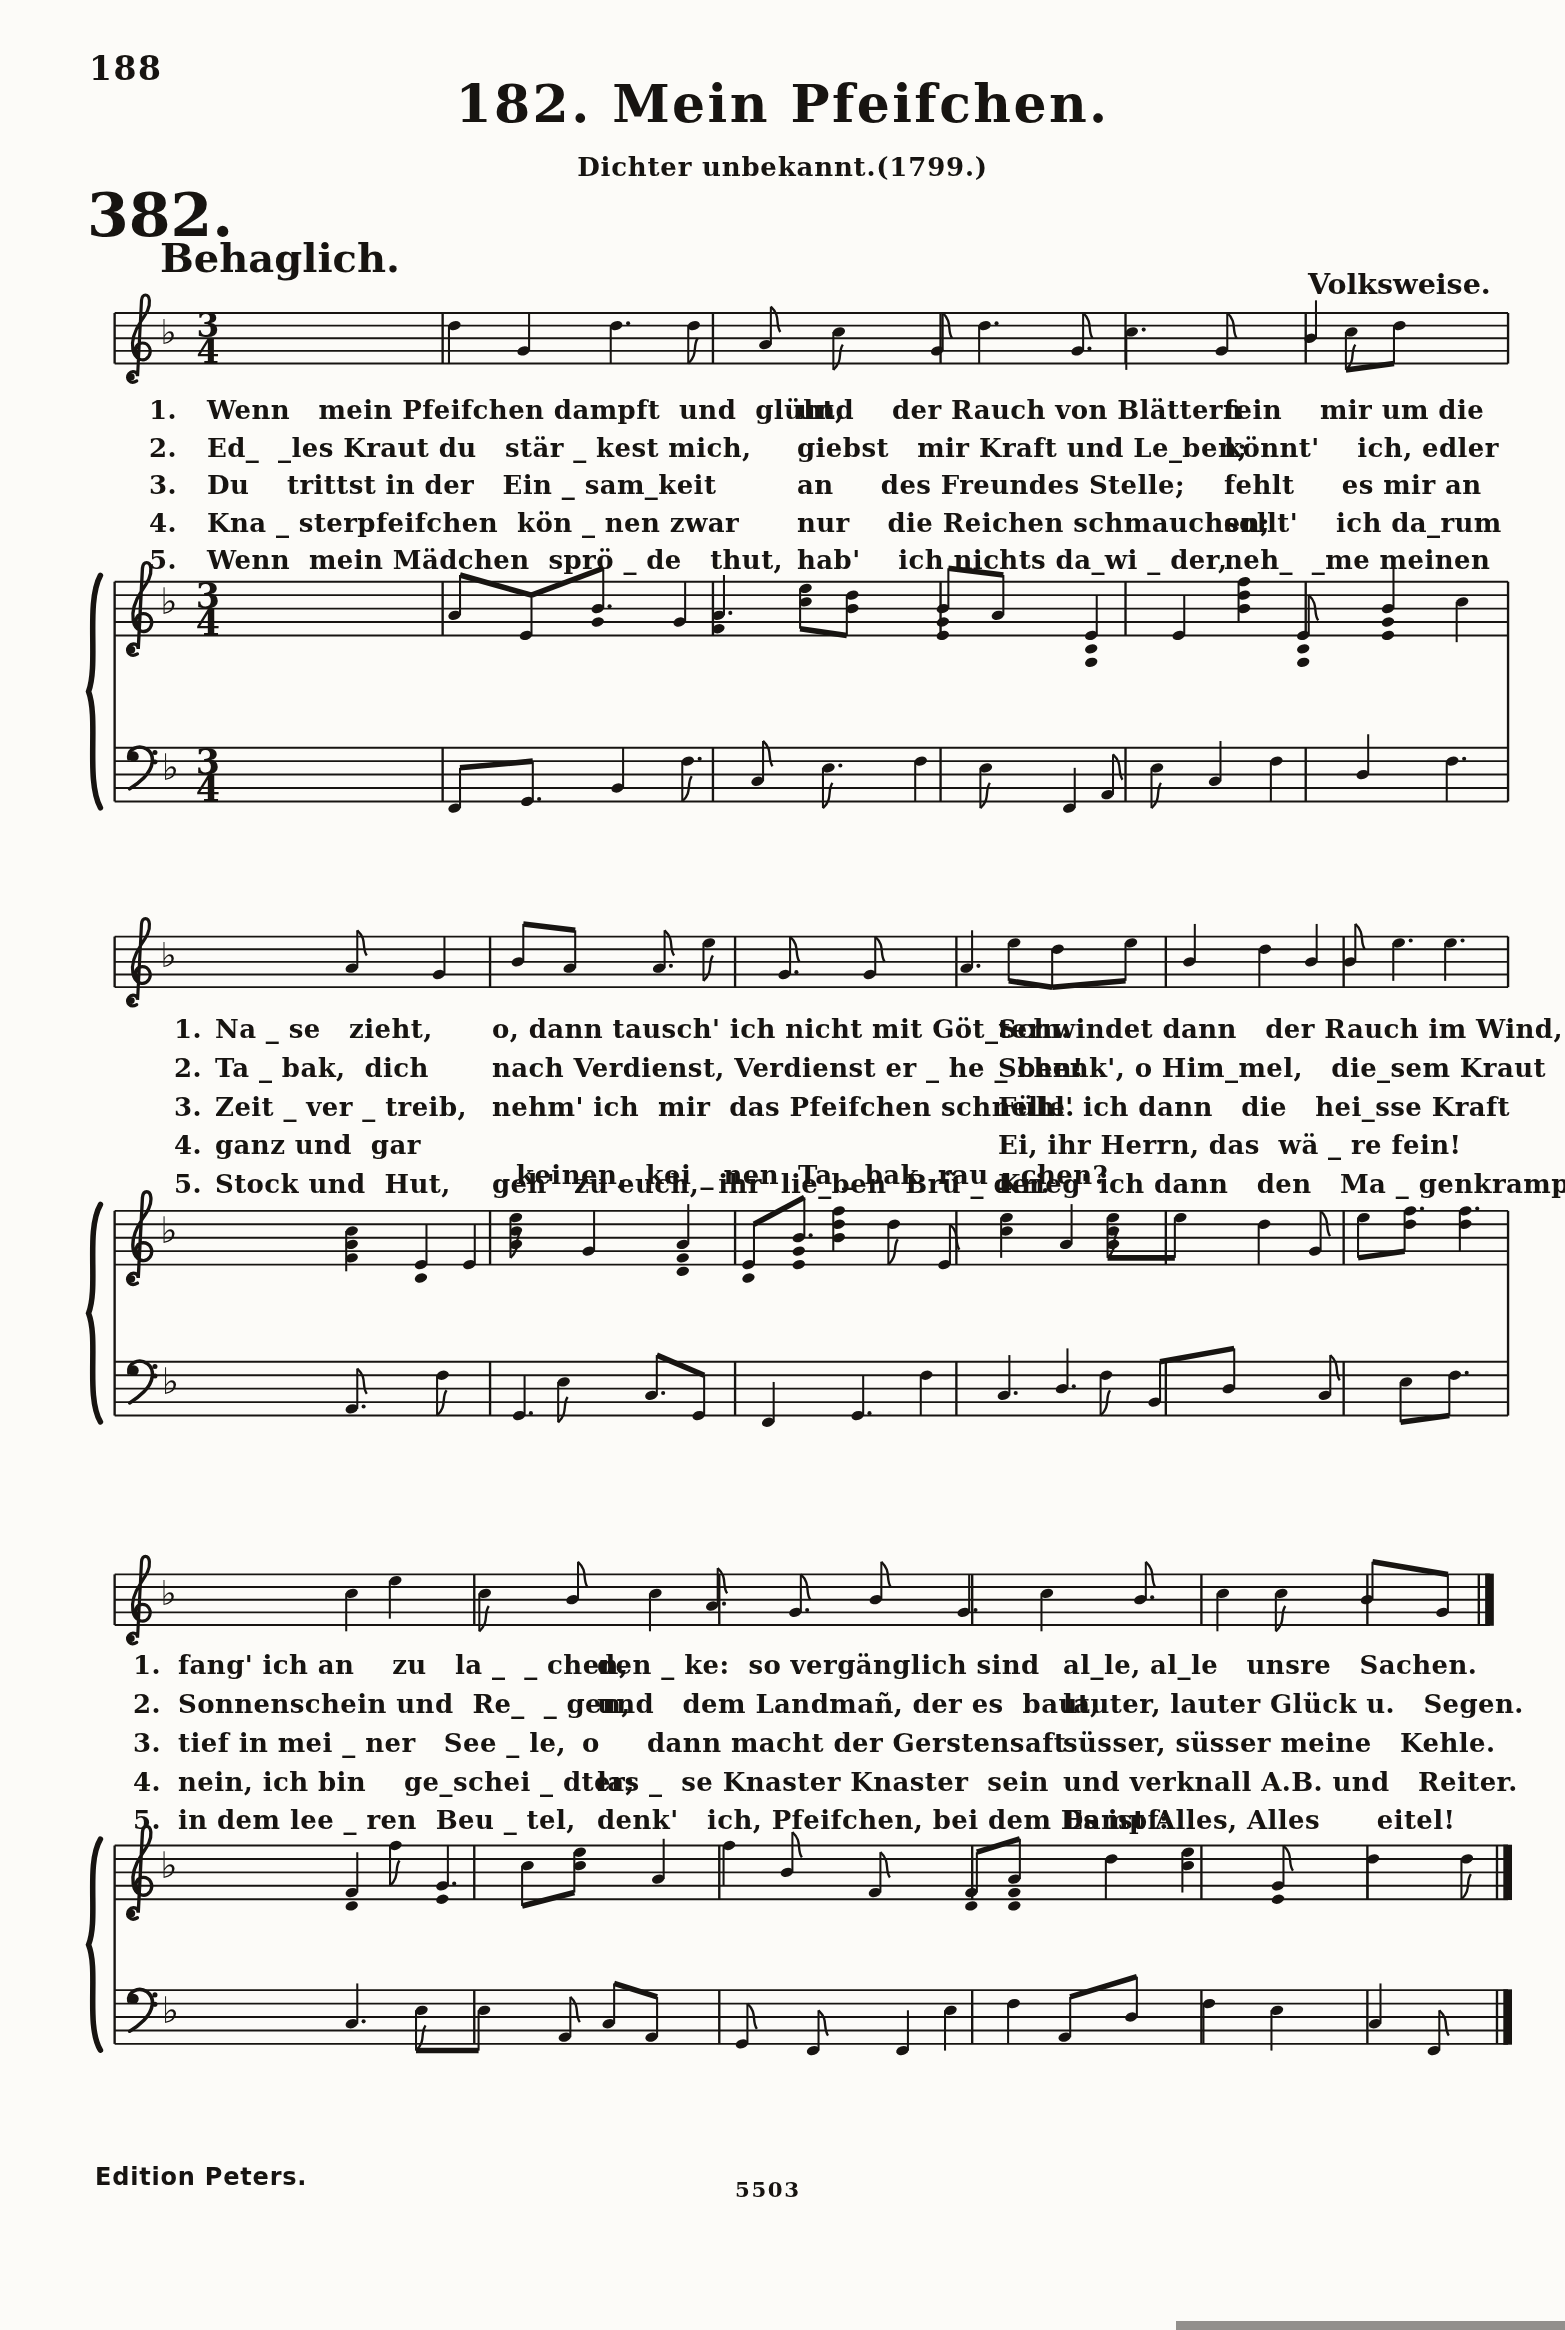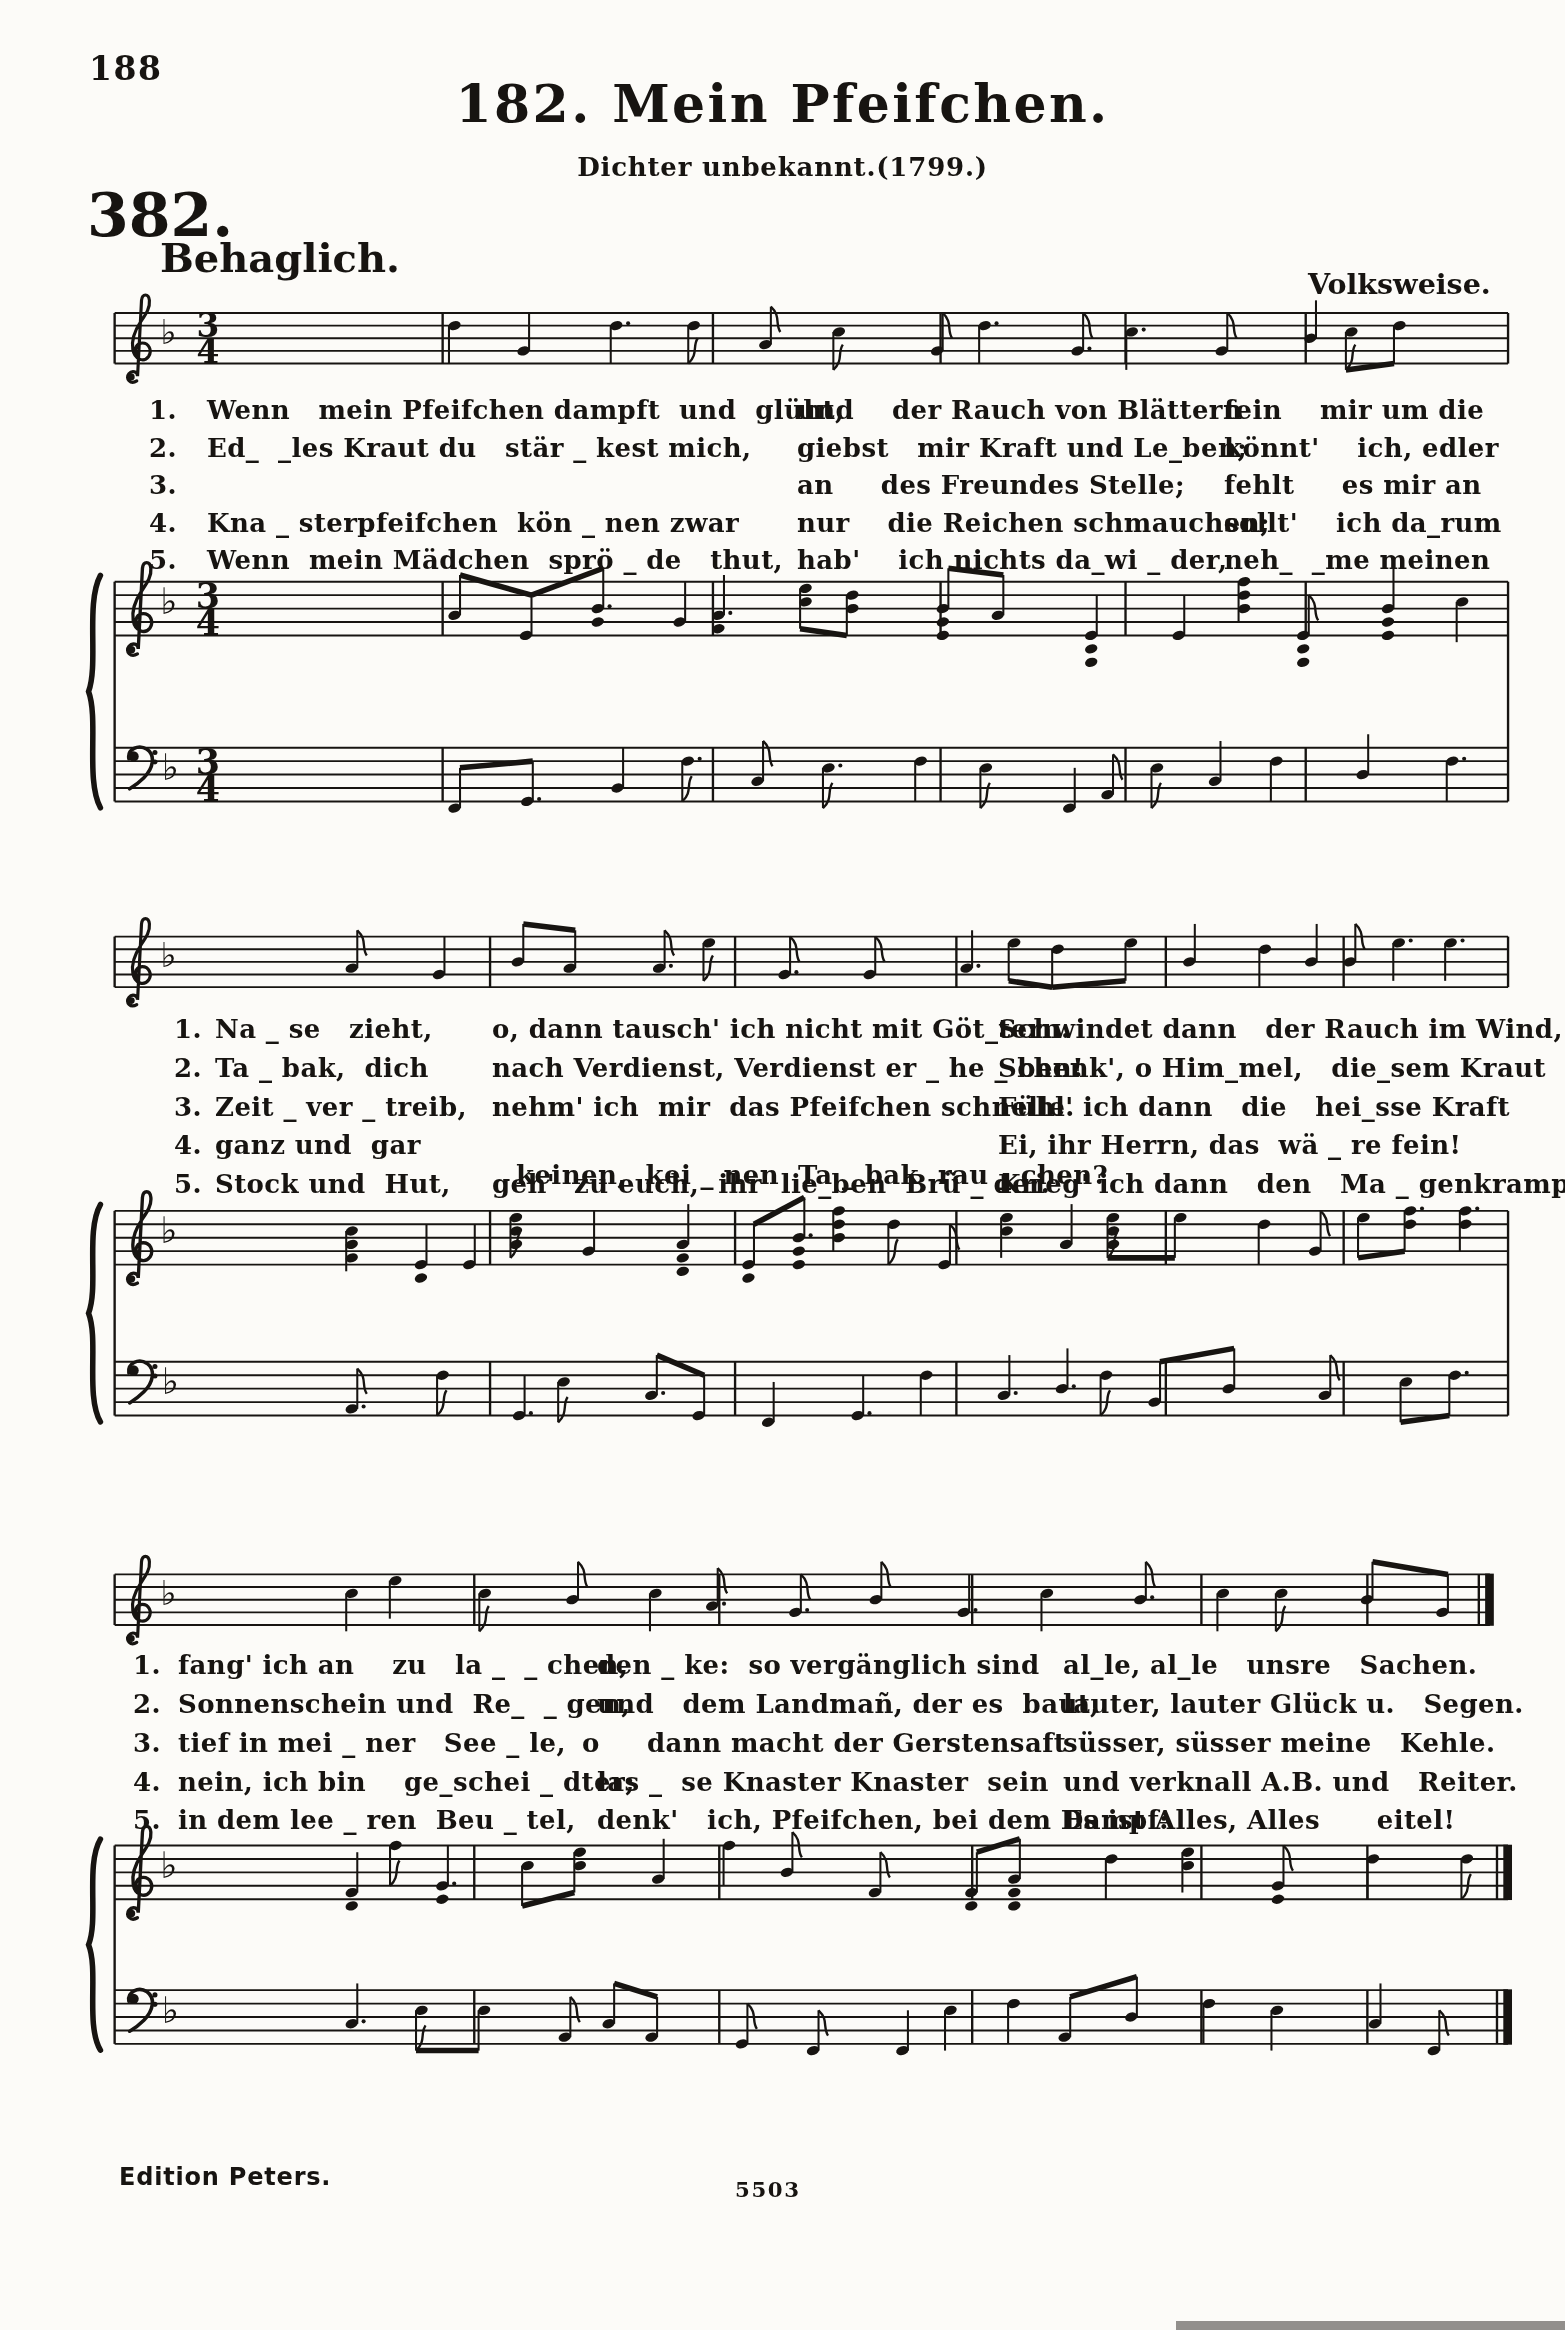--- a/index.html
+++ b/index.html
@@ -11,21 +11,21 @@
   .abs{position:absolute;}
   .pagenum{left:89px;top:49px;font-size:33px;font-weight:bold;letter-spacing:1.6px;}
   .title{left:0;top:73px;width:100%;text-align:center;font-size:52px;font-weight:bold;letter-spacing:2.4px;}
   .subtitle{left:0;top:152px;width:100%;text-align:center;font-size:26px;font-weight:bold;letter-spacing:0.8px;}
   .songnum{left:87px;top:180px;font-size:60px;font-weight:bold;}
   .tempo{left:160px;top:234px;font-size:40px;font-weight:bold;}
   .attribution{left:1308px;top:267px;font-size:28.5px;font-weight:bold;}
   .music-layer{position:absolute;left:0;top:0;width:1565px;height:2330px;}
   .lyric-row{position:absolute;left:0;width:100%;height:35px;}
   .lyric-seg{position:absolute;top:0;font-weight:bold;font-size:26px;white-space:pre;letter-spacing:0.4px;}
-  .publisher{left:95px;top:2163px;font-family:"DejaVu Sans",sans-serif;font-weight:bold;font-size:24px;letter-spacing:0.8px;margin-left:24px;}
+  .publisher{left:95px;top:2163px;font-family:"DejaVu Sans",sans-serif;font-weight:bold;font-size:24px;letter-spacing:0.8px;}
   .plate{left:735px;top:2177px;font-size:21.3px;font-weight:bold;letter-spacing:1.6px;}
   .scan-artifact{left:1176px;top:2321px;width:389px;height:9.5px;background:#3a3733;opacity:.55;}
 </style>
 </head>
 <body>
 
 <div class="page">
 
   <div class="abs pagenum">188</div>
   <div class="abs title">182. Mein Pfeifchen.</div>
@@ -655,20 +655,21 @@
         <span class="lyric-seg" style="left: 1224px;">fein    mir um die</span>
       </div>
       <div class="lyric-row" style="top: 433px;">
         <span class="lyric-seg" style="left: 149px;">2.</span>
         <span class="lyric-seg" style="left: 207px;">Ed_  _les Kraut du   stär _ kest mich,</span>
         <span class="lyric-seg" style="left: 797px;">giebst   mir Kraft und Le_ben;</span>
         <span class="lyric-seg" style="left: 1224px;">könnt'    ich, edler</span>
       </div>
       <div class="lyric-row" style="top: 470px;">
         <span class="lyric-seg" style="left: 149px;">3.</span>
+        <span class="lyric-seg" style="left: 207px;">Du    trittst in der   Ein _ sam_keit</span>
         <span class="lyric-seg" style="left: 797px;">an     des Freundes Stelle;</span>
         <span class="lyric-seg" style="left: 1224px;">fehlt     es mir an</span>
       </div>
       <div class="lyric-row" style="top: 508px;">
         <span class="lyric-seg" style="left: 149px;">4.</span>
         <span class="lyric-seg" style="left: 207px;">Kna _ sterpfeifchen  kön _ nen zwar</span>
         <span class="lyric-seg" style="left: 797px;">nur    die Reichen schmauchen;</span>
         <span class="lyric-seg" style="left: 1224px;">sollt'    ich da_rum</span>
       </div>
       <div class="lyric-row" style="top: 545px;">

